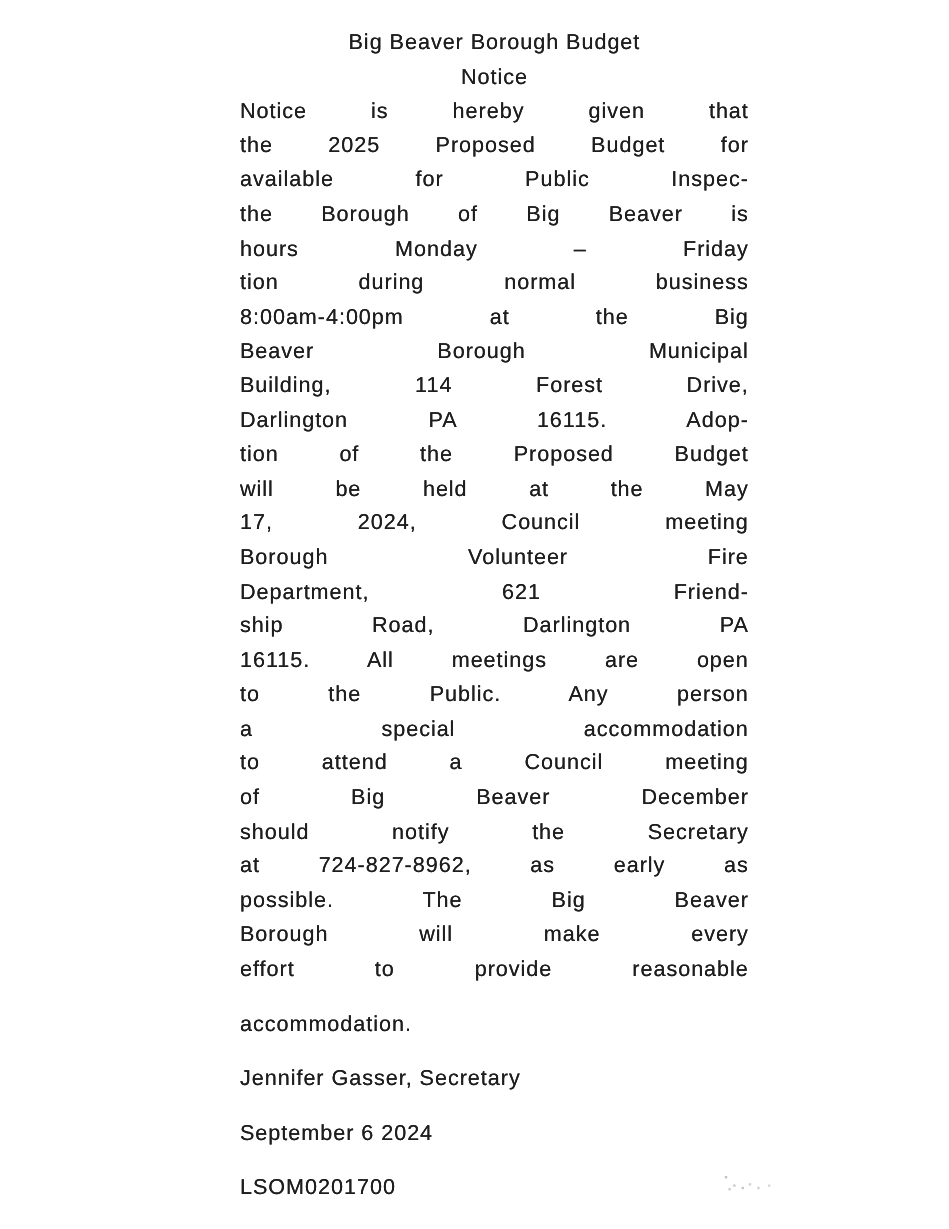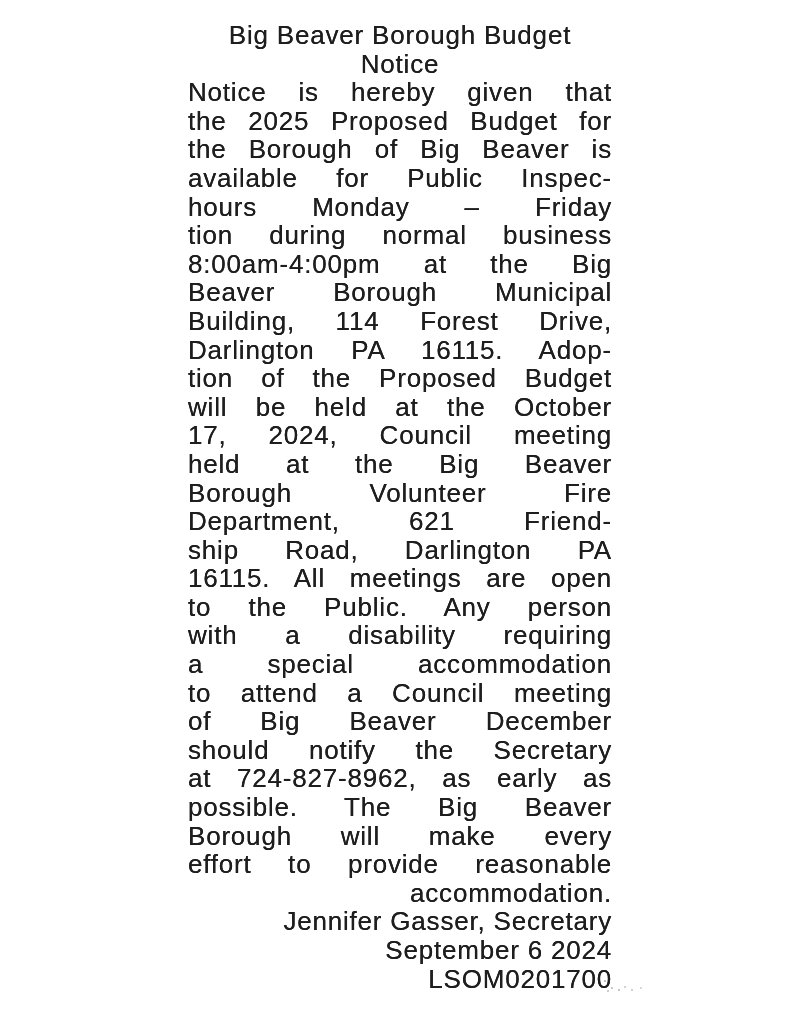--- a/index.html
+++ b/index.html
@@ -9,39 +9,40 @@
   .screen {
     position: relative;
     width: 791px;
     height: 1024px;
     background: var(--page-bg, #ffffff);
     overflow: hidden;
     font-family: "Liberation Sans", "DejaVu Sans", sans-serif;
   }
   .column {
     position: absolute;
-    left: 188px;
+    left: 200px;
     top: 21px;
     width: 424px;
     color: var(--text-color, #1e1e1e);
-    font-size: 26px;
+    font-size: 18px;
     line-height: 28.6px;
     letter-spacing: 0.8px;
     
     text-shadow: 0 0 0.45px var(--text-color, #1e1e1e);
   }
   .tline {
     text-align: center;
   }
   .jline {
     text-align: justify;
     text-align-last: justify;
   }
   .lline {
-    text-align: right;
+    text-align: left;
+    margin-top: 17px;
   }
   
   .artifact {
     position: absolute;
     left: 604px;
     top: 976px;
     width: 44px;
     height: 16px;
   }
   .artifact::before {
@@ -66,38 +67,36 @@
 
 <div class="screen">
   <div class="column">
     <div>
         <div class="tline">Big Beaver Borough Budget</div>
         <div class="tline">Notice</div>
       </div>
     <div>
         <div class="jline">Notice is hereby given that</div>
         <div class="jline">the 2025 Proposed Budget for</div>
+        <div class="jline">available for Public Inspec-</div>
         <div class="jline">the Borough of Big Beaver is</div>
-        <div class="jline">available for Public Inspec-</div>
         <div class="jline">hours Monday – Friday</div>
         <div class="jline">tion during normal business</div>
         <div class="jline">8:00am-4:00pm at the Big</div>
         <div class="jline">Beaver Borough Municipal</div>
         <div class="jline">Building, 114 Forest Drive,</div>
         <div class="jline">Darlington PA 16115. Adop-</div>
         <div class="jline">tion of the Proposed Budget</div>
-        <div class="jline">will be held at the October</div>
+        <div class="jline">will be held at the May</div>
         <div class="jline">17, 2024, Council meeting</div>
-        <div class="jline">held at the Big Beaver</div>
         <div class="jline">Borough Volunteer Fire</div>
         <div class="jline">Department, 621 Friend-</div>
         <div class="jline">ship Road, Darlington PA</div>
         <div class="jline">16115. All meetings are open</div>
         <div class="jline">to the Public. Any person</div>
-        <div class="jline">with a disability requiring</div>
         <div class="jline">a special accommodation</div>
         <div class="jline">to attend a Council meeting</div>
         <div class="jline">of Big Beaver December</div>
         <div class="jline">should notify the Secretary</div>
         <div class="jline">at 724-827-8962, as early as</div>
         <div class="jline">possible. The Big Beaver</div>
         <div class="jline">Borough will make every</div>
         <div class="jline">effort to provide reasonable</div>
       </div>
     <div>

